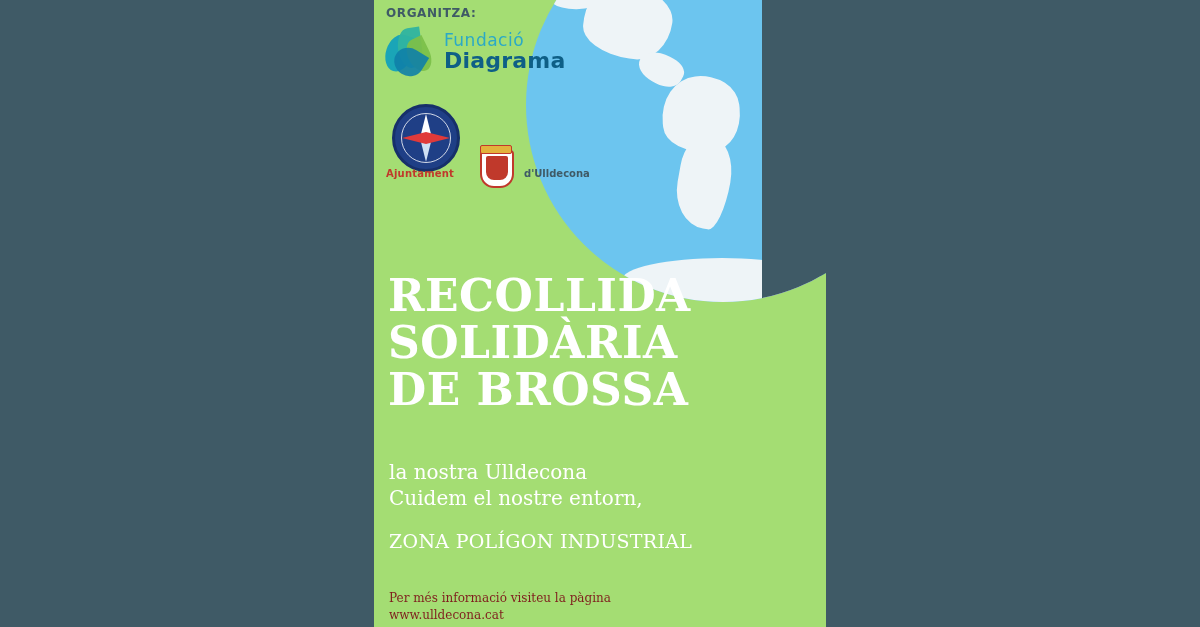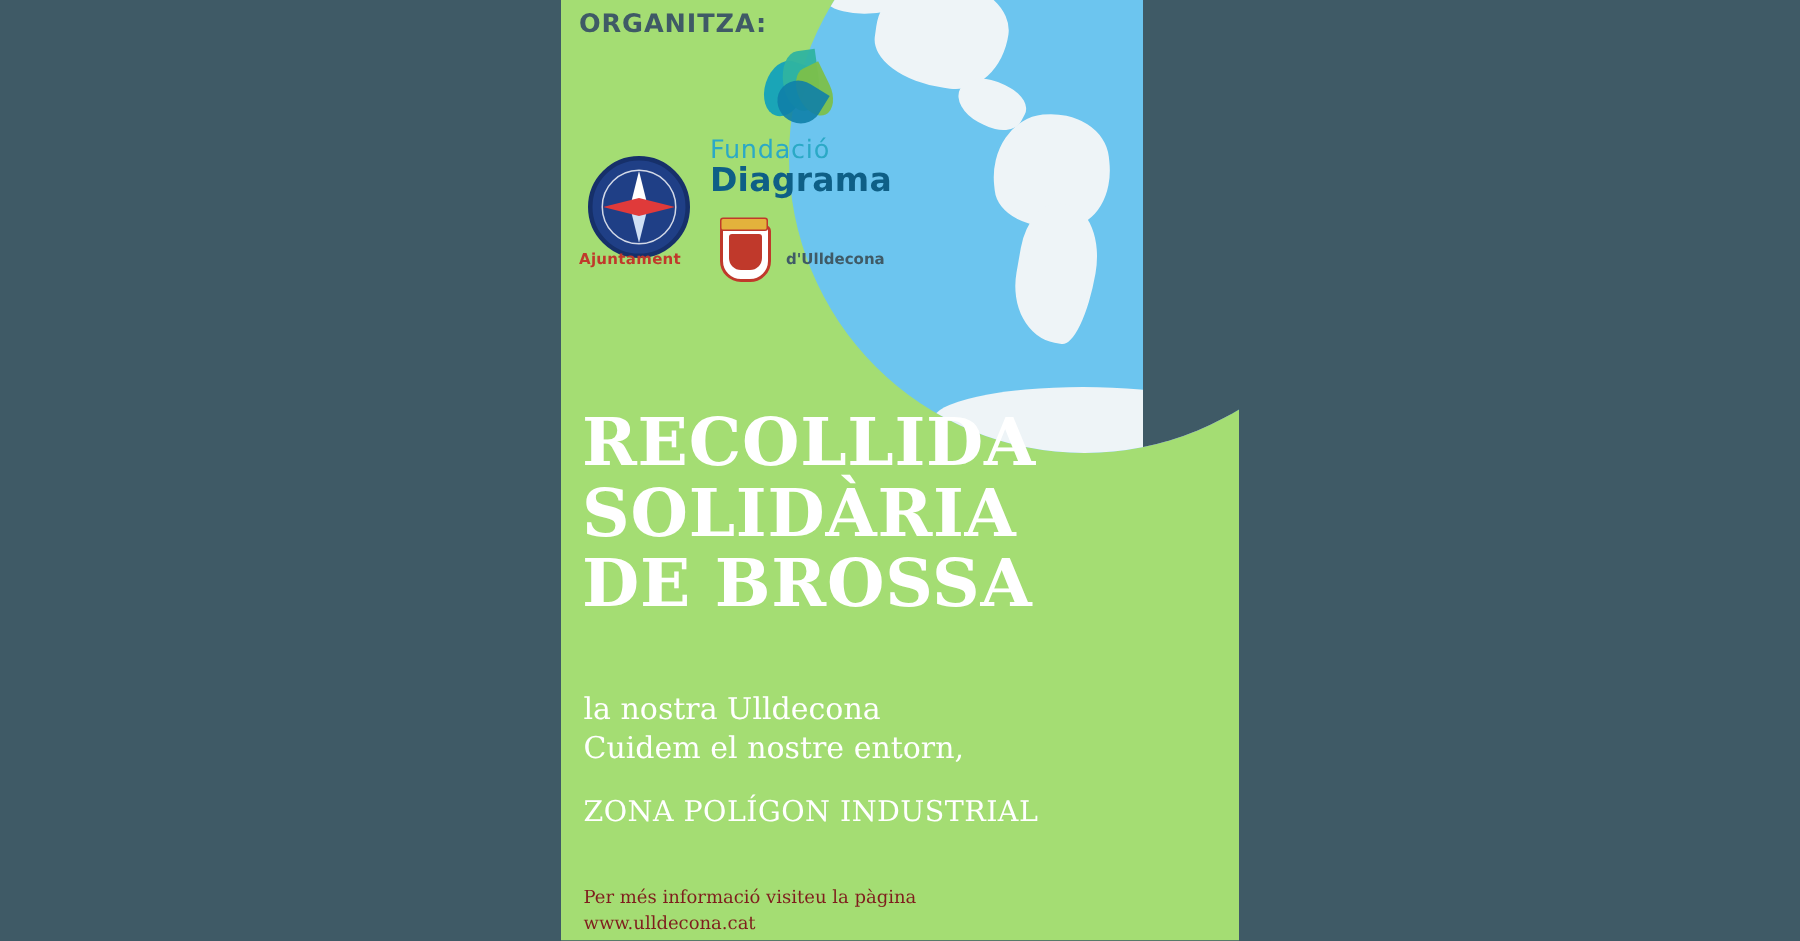--- a/index.html
+++ b/index.html
@@ -79,32 +79,31 @@
   
   .org-block {
     position: absolute;
     left: 10px;
     top: 6px;
     width: 300px;
   }
 
   .kicker {
     font-family: "DejaVu Sans", sans-serif;
-    font-size: 17px;
+    font-size: 12px;
     font-weight: bold;
     letter-spacing: 0.6px;
     color: #3f5a66;
     margin: 0 0 6px 2px;
   }
 
   .logo-row {
     display: flex;
     align-items: center;
     gap: 8px;
-    flex-direction: column;
   }
 
   
   .diagrama-mark {
     position: relative;
     width: 52px;
     height: 52px;
     flex: 0 0 52px;
   }
   .diagrama-mark .petal {

